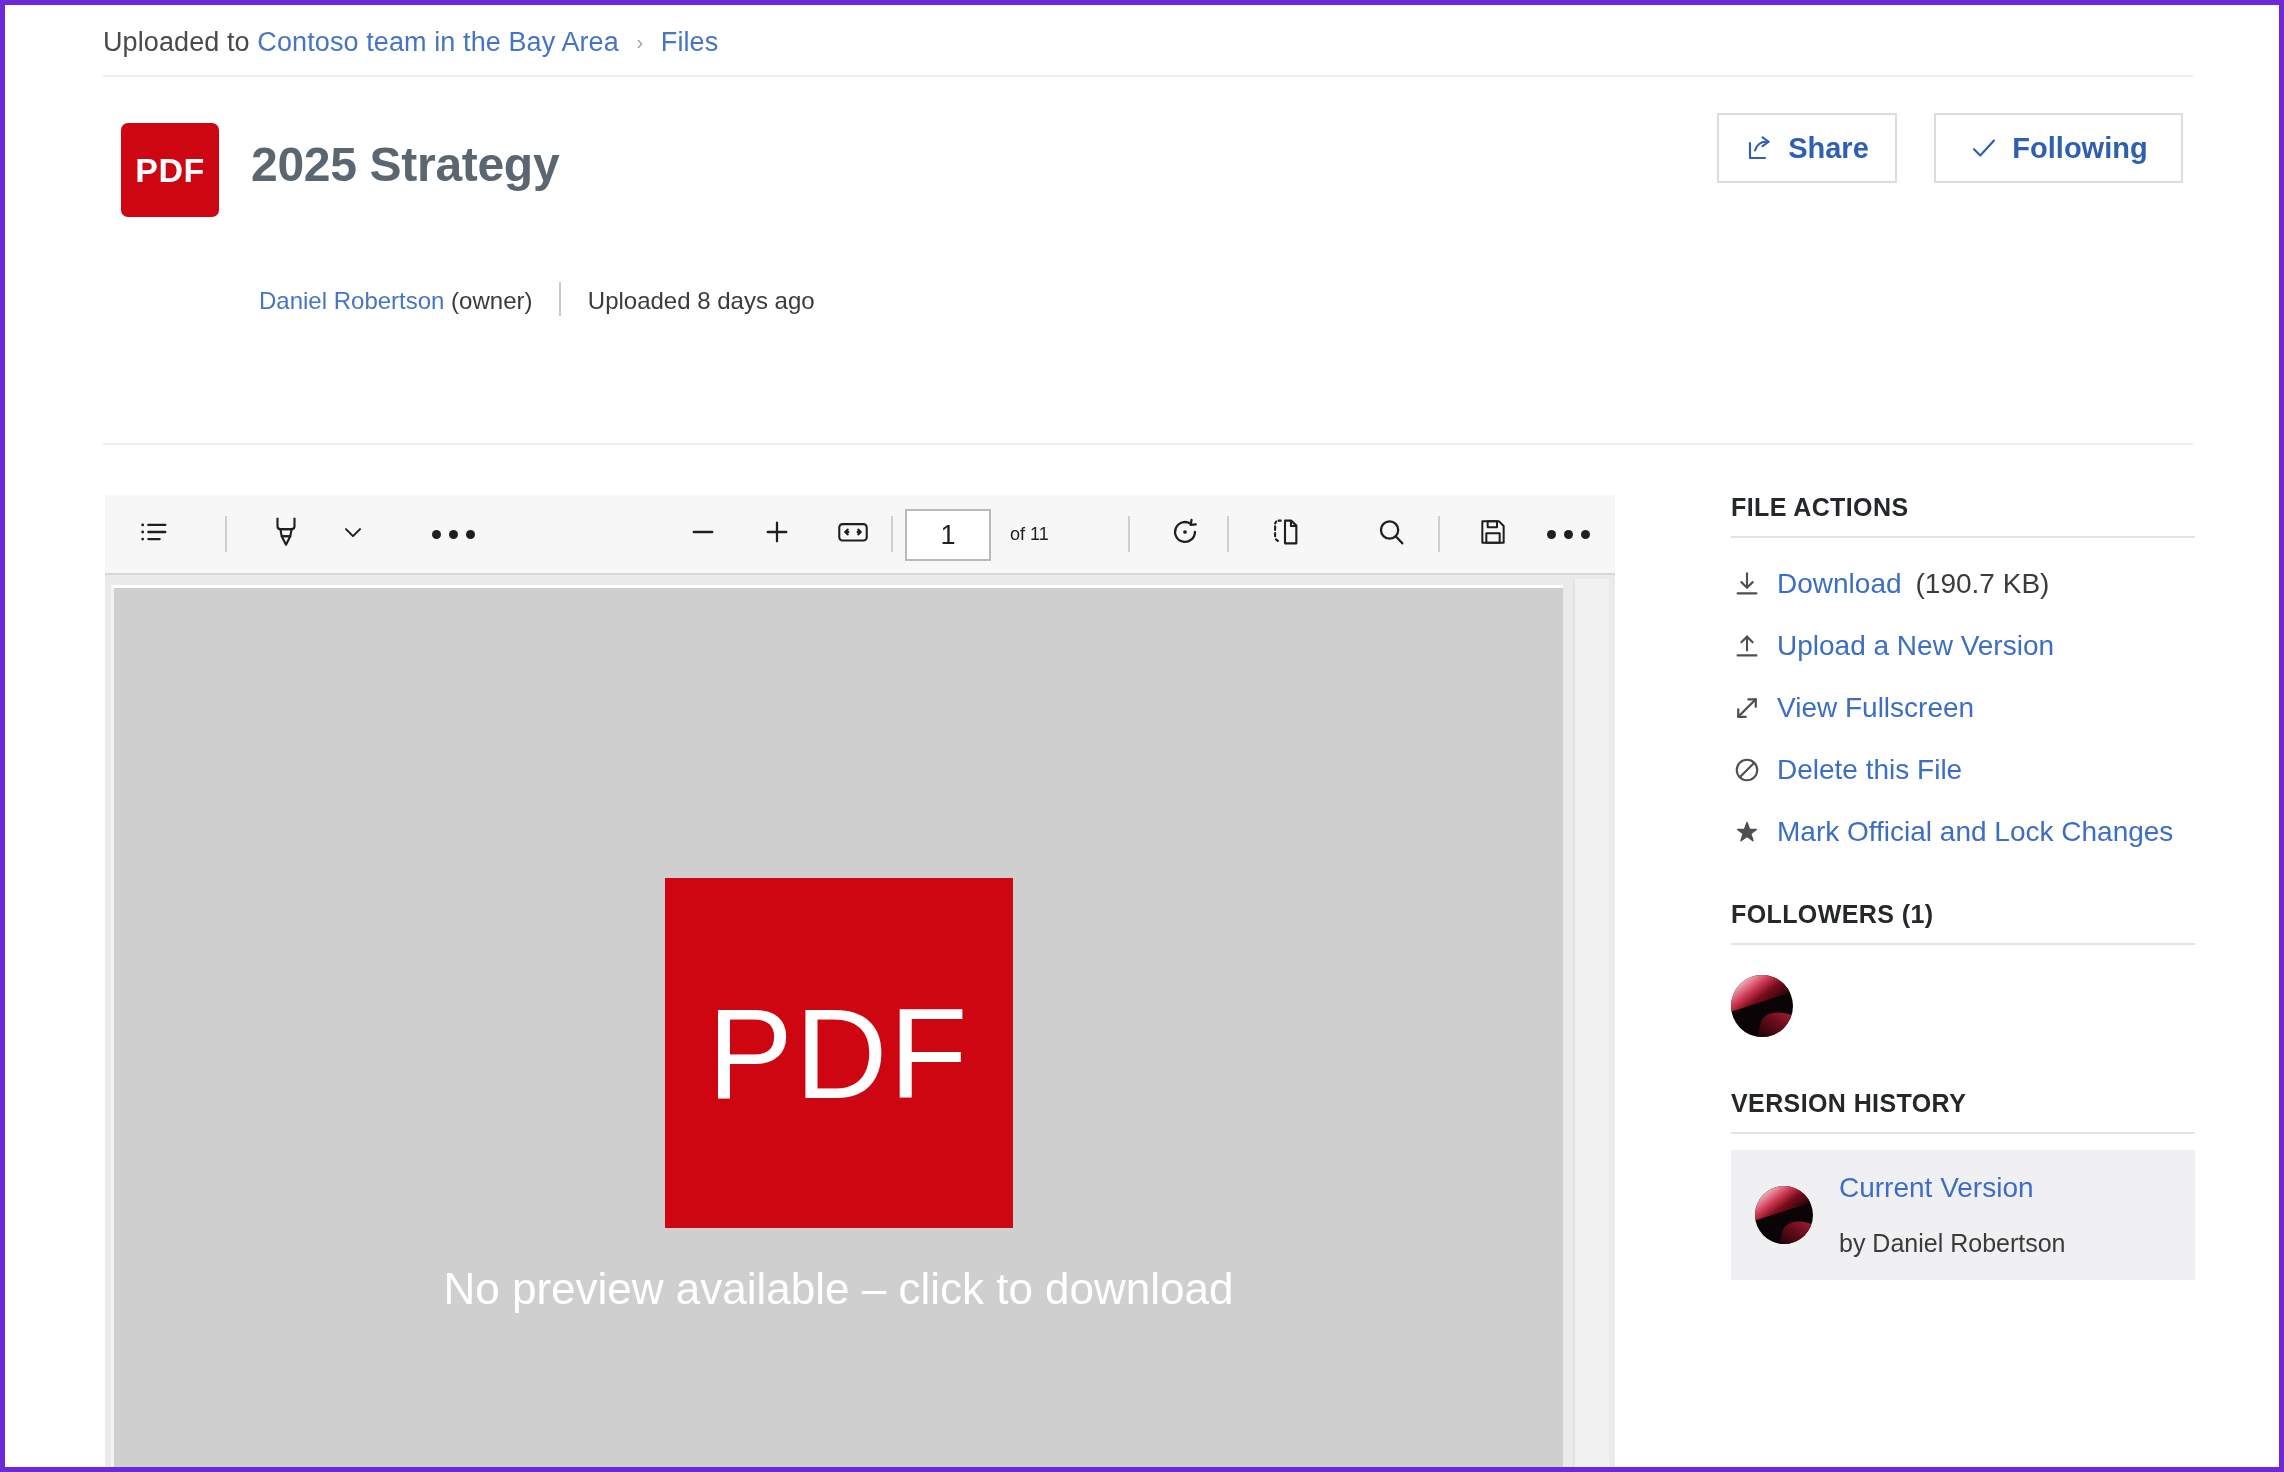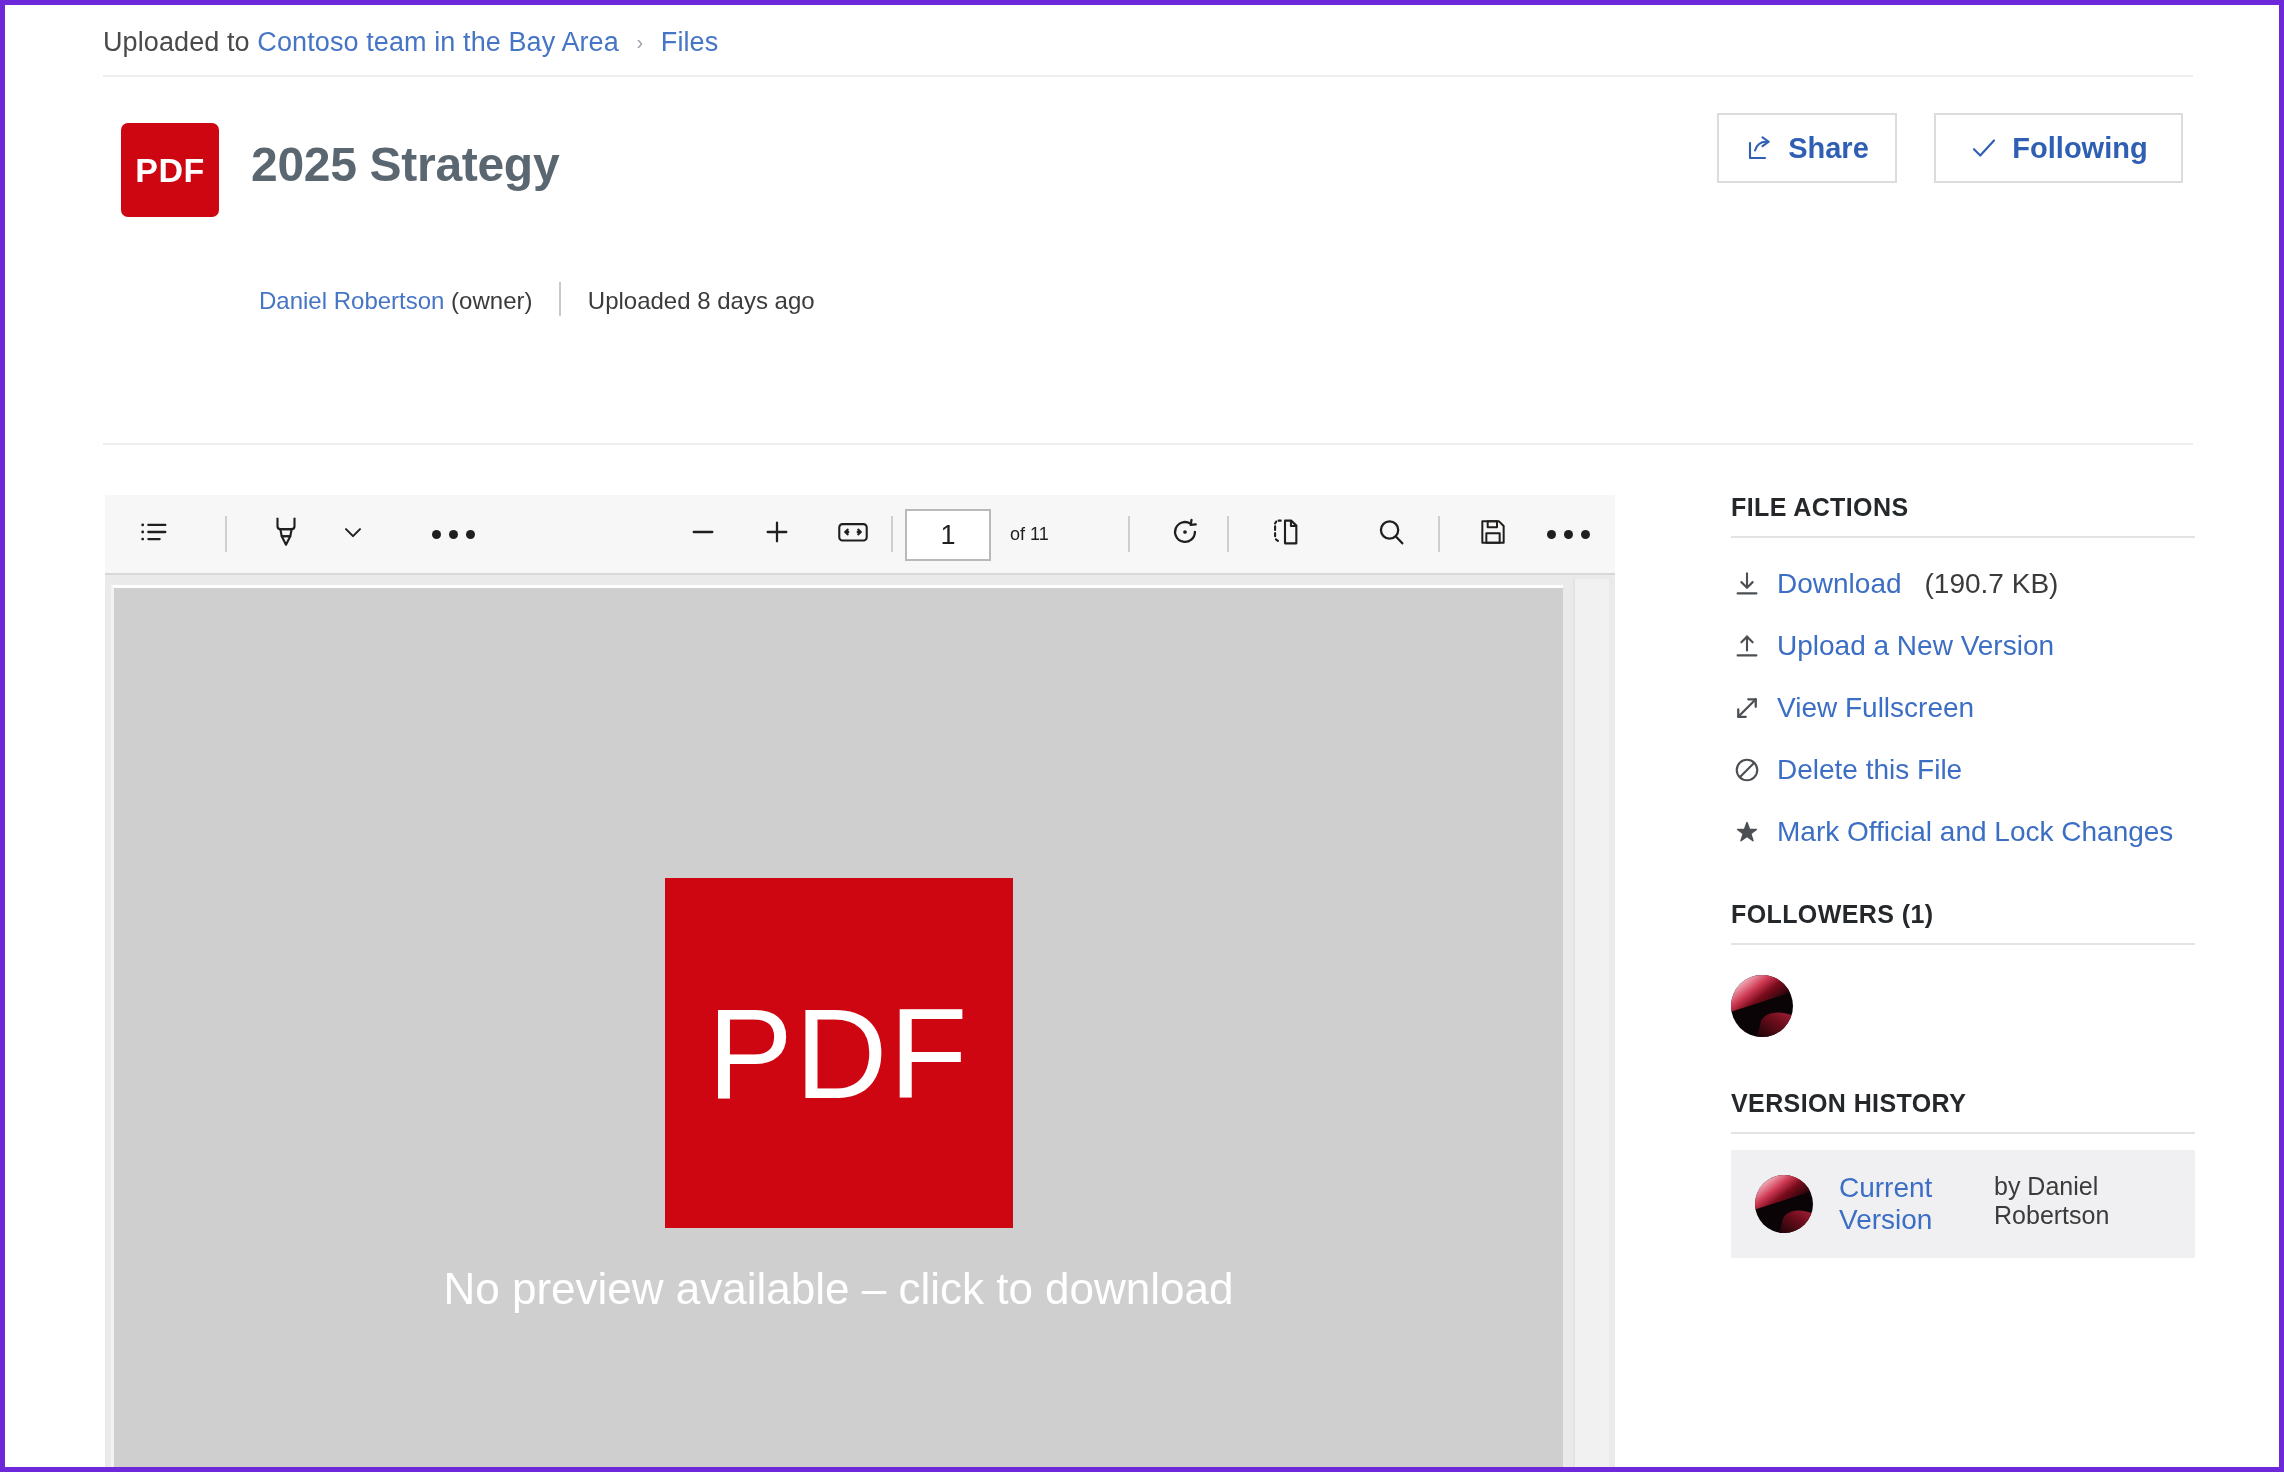--- a/index.html
+++ b/index.html
@@ -285,21 +285,20 @@
     display: flex; align-items: center; justify-content: center;
     color: #4c5054; flex: 0 0 32px;
   }
   .action-row .a-label {
     font-size: 28px;
     color: #3b6ec4;
   }
   .action-row .a-size {
     font-size: 28px;
     color: #3b3b3b;
-    margin-left: 9px;
   }
 
   .avatar {
     border-radius: 50%;
     overflow: hidden;
     position: relative;
     background: #0b0406;
     flex: none;
   }
   .avatar::before {
@@ -326,21 +325,21 @@
     margin-top: 16px;
     background: #f0f0f2;
     display: flex;
     align-items: center;
     gap: 26px;
     padding: 22px 24px;
     box-sizing: border-box;
     cursor: pointer;
   }
   .version-item .avatar { width: 58px; height: 58px; }
-  .version-text { display: flex; gap: 3px; }
+  .version-text { display: flex; flex-direction: column; gap: 25px; }
   .version-title { font-size: 28px; color: #3b6ec4; }
   .version-by { font-size: 25px; color: #3b3b3b; }
 </style>
 </head>
 <body>
 
 <div class="viewport">
 
   <div class="breadcrumb">
     <span>Uploaded to</span>

